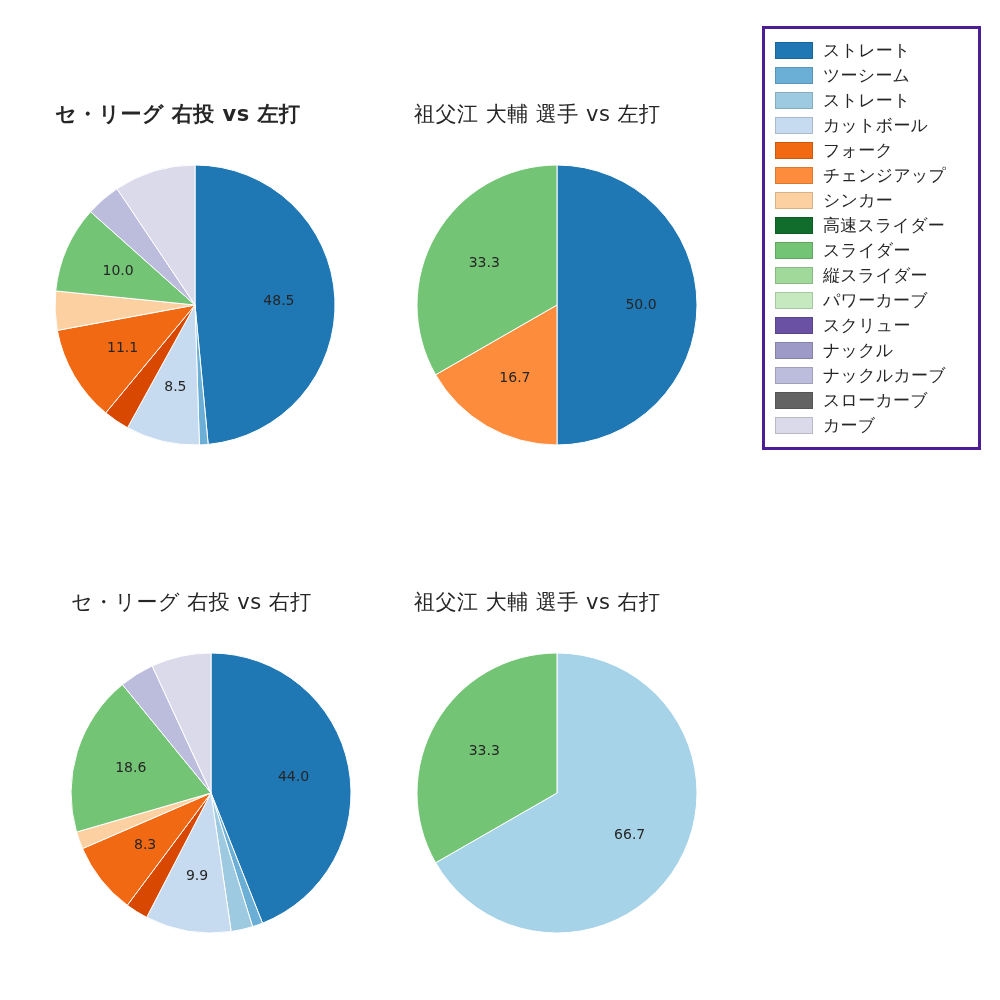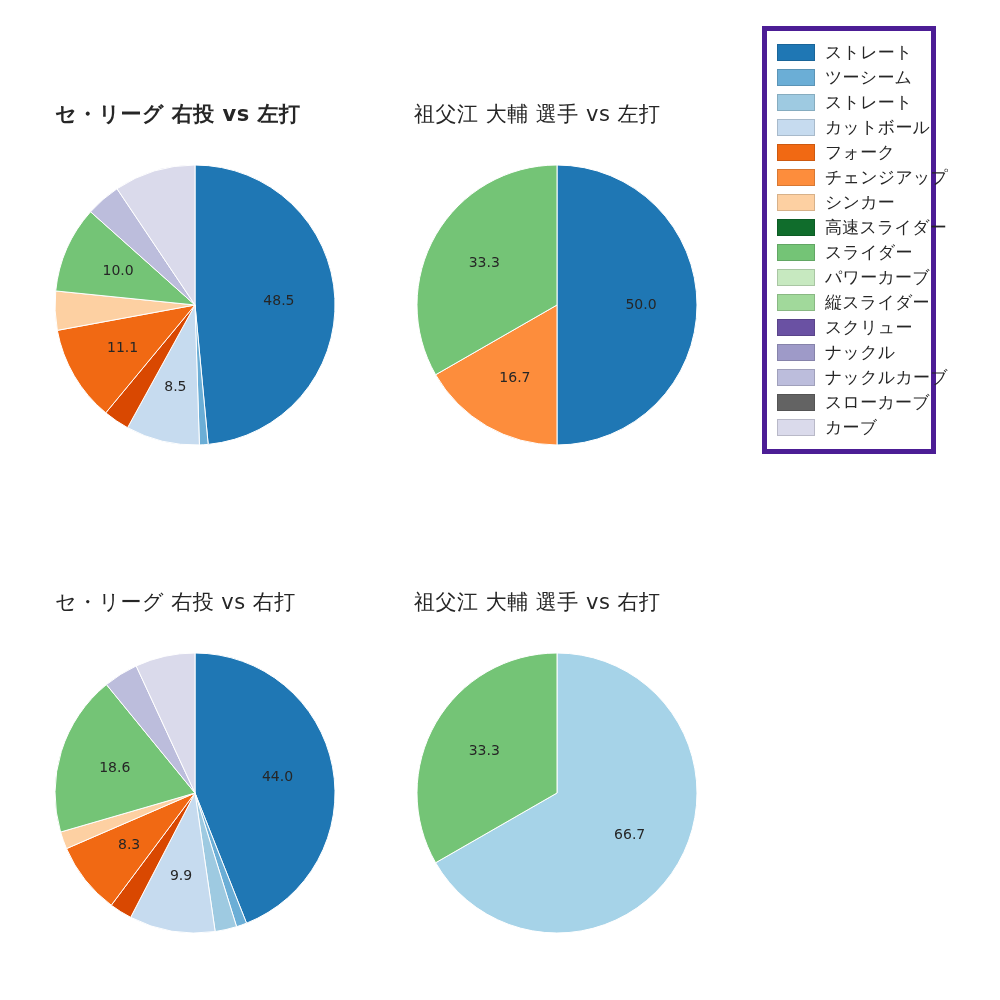--- a/index.html
+++ b/index.html
@@ -34,23 +34,23 @@
     font-size: 14px;
     fill: #262626;
     text-anchor: middle;
     dominant-baseline: middle;
     font-family: "DejaVu Sans", "Liberation Sans", sans-serif;
   }
   .legend-box {
     position: absolute;
     left: 762px;
     top: 26px;
-    width: 174px;
+    width: 219px;
     box-sizing: border-box;
-    border: 5px solid #4c1d95;
+    border: 3px solid #4c1d95;
     background: #ffffff;
     padding: 9px 10px 9px 10px;
     font-family: Liberation Serif, serif;
   }
   .legend-item {
     display: flex;
     align-items: center;
     height: 25px;
   }
   .legend-swatch {
@@ -99,21 +99,21 @@
         <path d="M 155 155 L 155.00 15.00 A 140 140 0 0 1 155.00 295.00 Z" fill="#1f77b4" stroke="#ffffff" stroke-width="1"></path>
         <text x="239.00" y="155.00" class="slice-label">50.0</text>
         <path d="M 155 155 L 155.00 295.00 A 140 140 0 0 1 33.61 224.75 Z" fill="#fd8d3c" stroke="#ffffff" stroke-width="1"></path>
         <text x="112.92" y="227.70" class="slice-label">16.7</text>
         <path d="M 155 155 L 33.61 224.75 A 140 140 0 0 1 155.00 15.00 Z" fill="#74c476" stroke="#ffffff" stroke-width="1"></path>
         <text x="82.30" y="112.92" class="slice-label">33.3</text>
       </svg>
   </div>
 </div>
 
-<div class="chart-cell" style="left:0px;top:500px;width:390px;height:500px;">
+<div class="chart-cell" style="left:16px;top:500px;width:390px;height:500px;">
   <div class="chart-title" style="left:55px;top:88px;">セ・リーグ 右投 vs 右打</div>
   <div class="pie-wrap" style="left:40px;top:138px;">
     <svg class="pie-svg" id="pie2" width="310" height="310" viewBox="0 0 310 310">
         <path d="M 155 155 L 155.00 15.00 A 140 140 0 0 1 206.54 285.17 Z" fill="#1f77b4" stroke="#ffffff" stroke-width="1"></path>
         <text x="237.51" y="139.26" class="slice-label">44.0</text>
         <path d="M 155 155 L 206.54 285.17 A 140 140 0 0 1 196.59 288.68 Z" fill="#6baed6" stroke="#ffffff" stroke-width="1"></path>
         <path d="M 155 155 L 196.59 288.68 A 140 140 0 0 1 175.16 293.54 Z" fill="#9ecae1" stroke="#ffffff" stroke-width="1"></path>
         <path d="M 155 155 L 175.16 293.54 A 140 140 0 0 1 90.66 279.34 Z" fill="#c6dbef" stroke="#ffffff" stroke-width="1"></path>
         <text x="141.08" y="237.84" class="slice-label">9.9</text>
         <path d="M 155 155 L 90.66 279.34 A 140 140 0 0 1 71.29 267.22 Z" fill="#d94801" stroke="#ffffff" stroke-width="1"></path>
@@ -171,28 +171,28 @@
   </div>
   <div class="legend-item">
     <span class="legend-swatch" style="background: rgb(16, 109, 44);"></span>
     <span class="legend-label">高速スライダー</span>
   </div>
   <div class="legend-item">
     <span class="legend-swatch" style="background: rgb(116, 196, 118);"></span>
     <span class="legend-label">スライダー</span>
   </div>
   <div class="legend-item">
+    <span class="legend-swatch" style="background: rgb(161, 217, 155);"></span>
+    <span class="legend-label">縦スライダー</span>
+  </div>
+  <div class="legend-item">
     <span class="legend-swatch" style="background: rgb(199, 233, 192);"></span>
     <span class="legend-label">パワーカーブ</span>
   </div>
   <div class="legend-item">
-    <span class="legend-swatch" style="background: rgb(161, 217, 155);"></span>
-    <span class="legend-label">縦スライダー</span>
-  </div>
-  <div class="legend-item">
     <span class="legend-swatch" style="background: rgb(106, 81, 163);"></span>
     <span class="legend-label">スクリュー</span>
   </div>
   <div class="legend-item">
     <span class="legend-swatch" style="background: rgb(158, 154, 200);"></span>
     <span class="legend-label">ナックル</span>
   </div>
   <div class="legend-item">
     <span class="legend-swatch" style="background: rgb(188, 189, 220);"></span>
     <span class="legend-label">ナックルカーブ</span>

